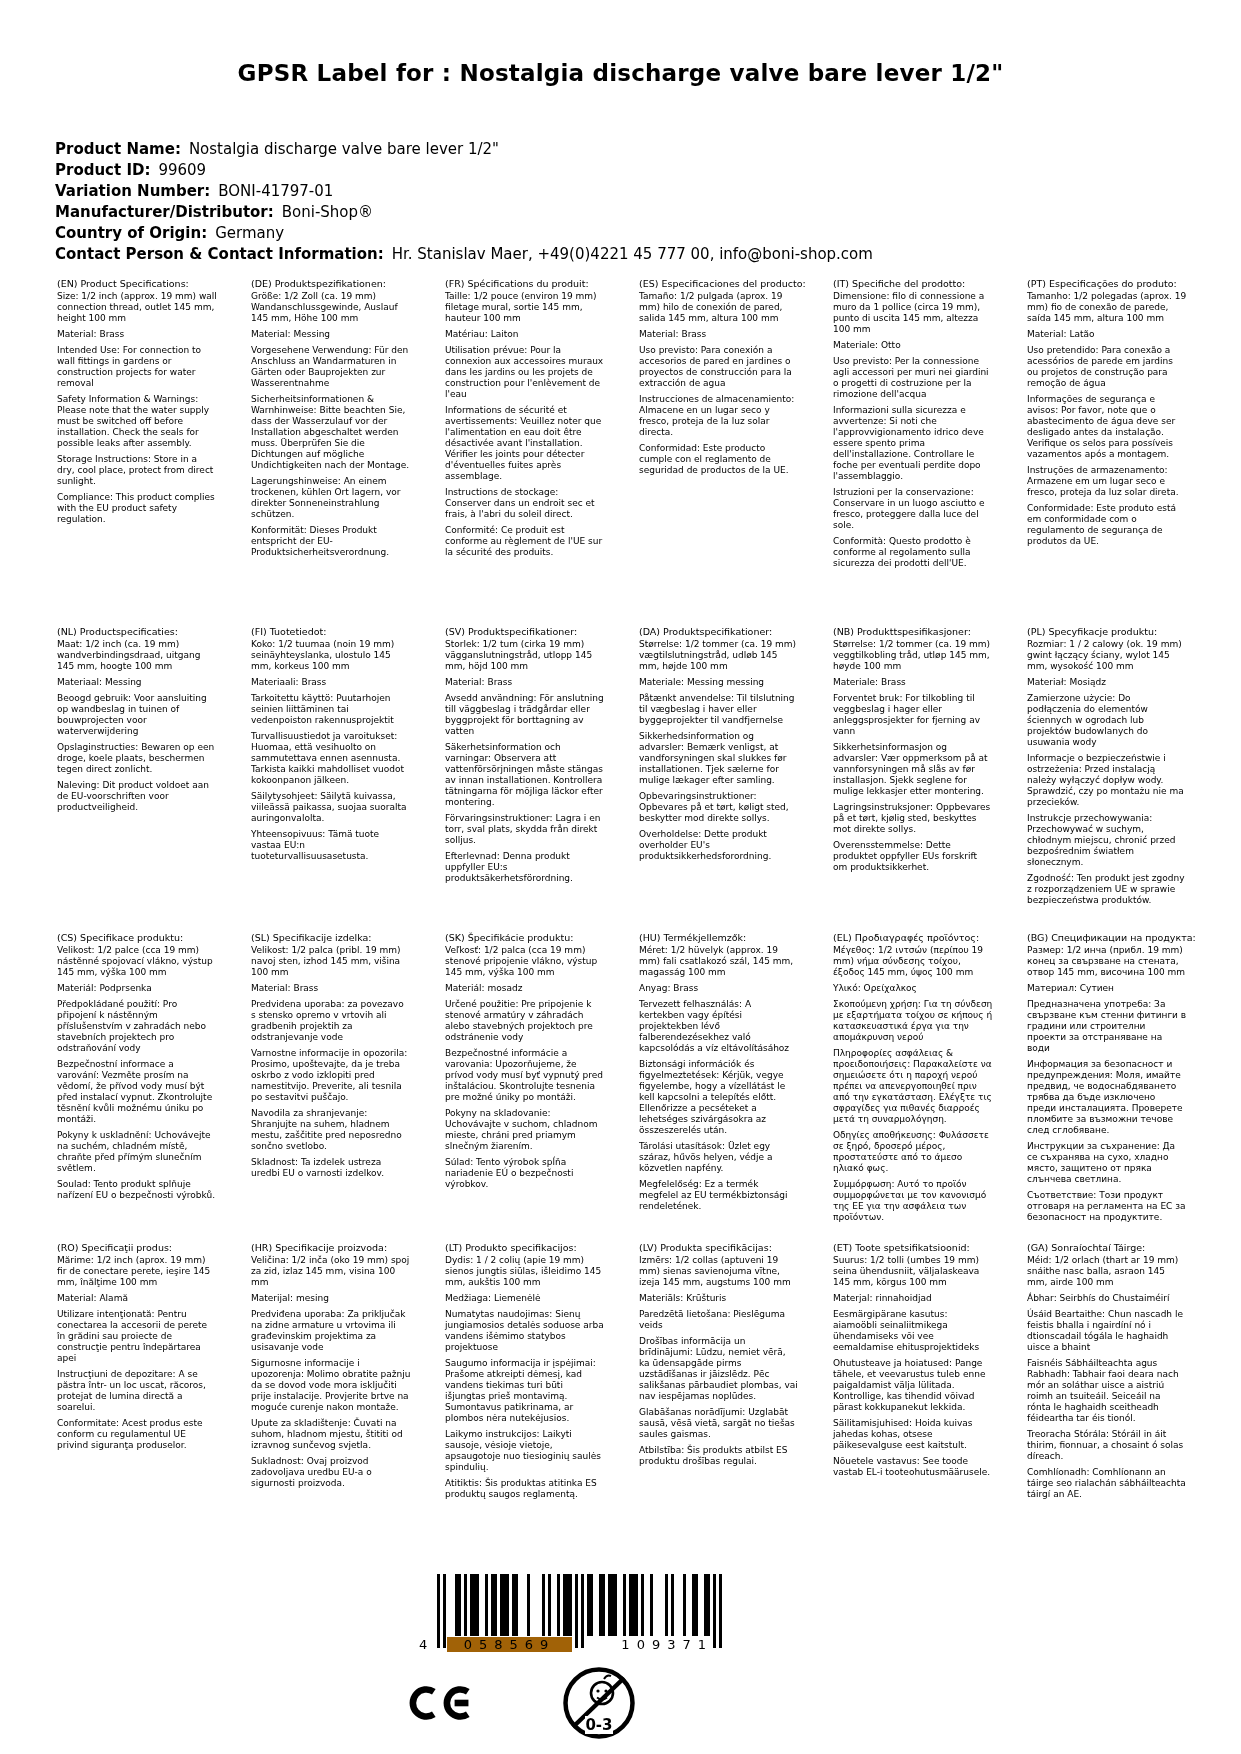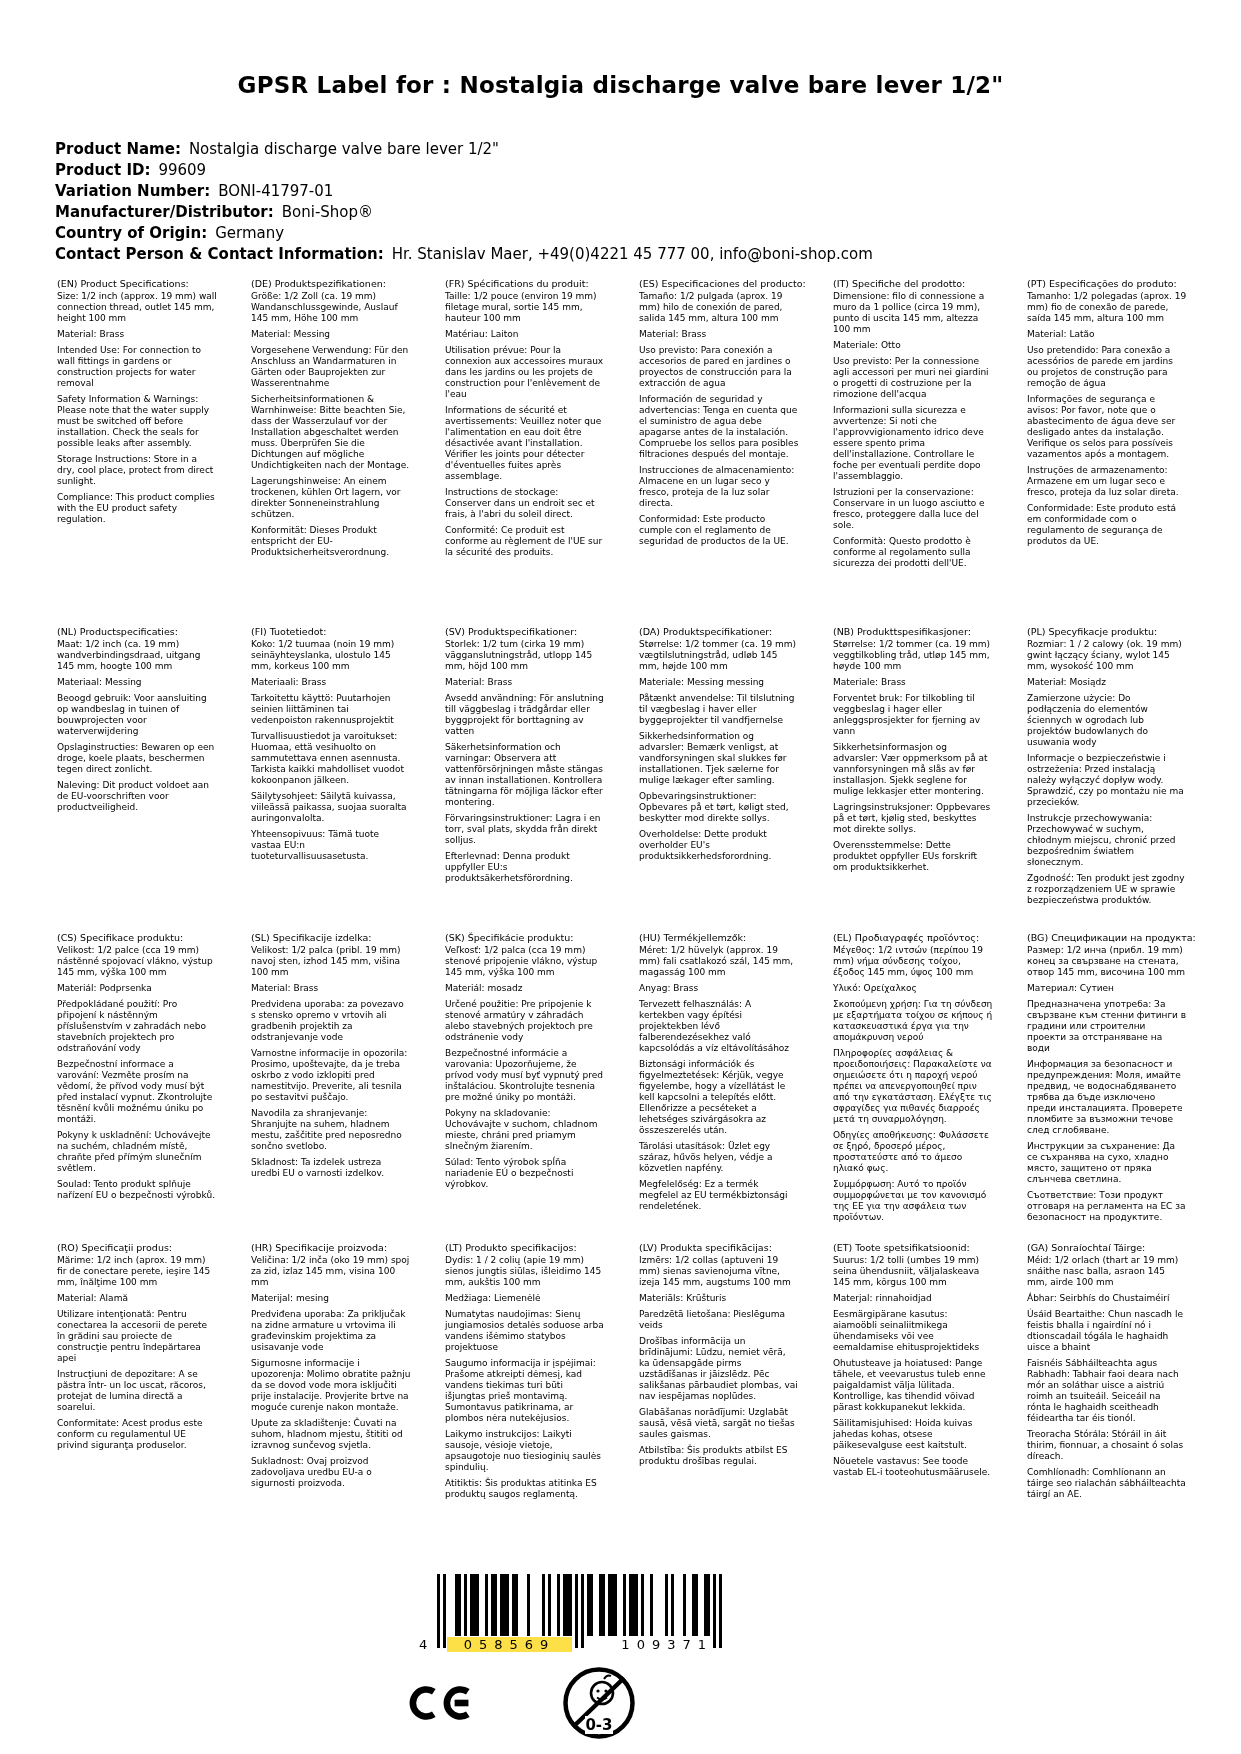--- a/index.html
+++ b/index.html
@@ -1,38 +1,38 @@
 <!DOCTYPE html>
 <html><head>
 <meta charset="utf-8">
 <style>
   * { margin:0; padding:0; box-sizing:border-box; }
   html,body { background:#fff; }
   body { font-family:"DejaVu Sans", sans-serif; color:#000; }
   .page { position:relative; width:1241px; height:1754px; background:#ffffff; overflow:hidden; margin:0 auto; }
 
   .title { position:absolute; top:60px; left:0; width:100%; text-align:center;
-           font-size:23px; font-weight:bold; letter-spacing:0.2px;margin-top:12px; }
+           font-size:23px; font-weight:bold; letter-spacing:0.2px; }
 
   .product-info { position:absolute; left:55px; top:139px; }
   .info-row { font-size:15px; line-height:21px; white-space:nowrap; }
   .info-label { font-weight:bold; margin-right:8px; }
 
   .spec-grid { position:absolute; left:57px; top:278px;
                display:grid; grid-template-columns:repeat(6,160px); column-gap:34px;
                grid-template-rows:348px 306px 310px auto; align-items:start; }
   .spec-block { font-size:9px; line-height:11px; }
   .spec-heading { font-weight:normal; font-size:9.5px; white-space:nowrap; margin-bottom:2px; }
   .spec-par { margin:0 0 5px 0; overflow-wrap:break-word; }
 
   .barcode { position:absolute; left:437px; top:1574px; width:285px; height:84px; }
   .barcode svg { display:block; }
   .bc-digits { position:absolute; top:62px; left:0; width:100%; height:18px; font-size:13px; }
   .bc-first  { position:absolute; left:-18px; top:1px; }
-  .bc-g1 { position:absolute; left:10px;  width:125px; text-align:center; letter-spacing:7px; top:1px; background:#fde047; }
+  .bc-g1 { position:absolute; left:10px;  width:125px; text-align:center; letter-spacing:7px; top:1px; background:#a16207; }
   .bc-g2 { position:absolute; left:151px; width:125px; text-align:right; letter-spacing:7px; top:1px; background:#fff; }
 
   .ce-mark  { position:absolute; left:408px; top:1674px; }
   .age-mark { position:absolute; left:560px; top:1664px; }
 </style>
 </head>
 <body>
 
 <div class="page">
 
@@ -73,21 +73,20 @@
         <p class="spec-par">Utilisation prévue: Pour la connexion aux accessoires muraux dans les jardins ou les projets de construction pour l'enlèvement de l'eau</p>
         <p class="spec-par">Informations de sécurité et avertissements: Veuillez noter que l'alimentation en eau doit être désactivée avant l'installation. Vérifier les joints pour détecter d'éventuelles fuites après assemblage.</p>
         <p class="spec-par">Instructions de stockage: Conserver dans un endroit sec et frais, à l'abri du soleil direct.</p>
         <p class="spec-par">Conformité: Ce produit est conforme au règlement de l'UE sur la sécurité des produits.</p>
       </div>
       <div class="spec-block">
         <div class="spec-heading">(ES) Especificaciones del producto:</div>
         <p class="spec-par">Tamaño: 1/2 pulgada (aprox. 19 mm) hilo de conexión de pared, salida 145 mm, altura 100 mm</p>
         <p class="spec-par">Material: Brass</p>
         <p class="spec-par">Uso previsto: Para conexión a accesorios de pared en jardines o proyectos de construcción para la extracción de agua</p>
-        <p class="spec-par">Información de seguridad y advertencias: Tenga en cuenta que el suministro de agua debe apagarse antes de la instalación. Compruebe los sellos para posibles filtraciones después del montaje.</p>
         <p class="spec-par">Instrucciones de almacenamiento: Almacene en un lugar seco y fresco, proteja de la luz solar directa.</p>
         <p class="spec-par">Conformidad: Este producto cumple con el reglamento de seguridad de productos de la UE.</p>
       </div>
       <div class="spec-block">
         <div class="spec-heading">(IT) Specifiche del prodotto:</div>
         <p class="spec-par">Dimensione: filo di connessione a muro da 1 pollice (circa 19 mm), punto di uscita 145 mm, altezza 100 mm</p>
         <p class="spec-par">Materiale: Otto</p>
         <p class="spec-par">Uso previsto: Per la connessione agli accessori per muri nei giardini o progetti di costruzione per la rimozione dell'acqua</p>
         <p class="spec-par">Informazioni sulla sicurezza e avvertenze: Si noti che l'approvvigionamento idrico deve essere spento prima dell'installazione. Controllare le foche per eventuali perdite dopo l'assemblaggio.</p>
         <p class="spec-par">Istruzioni per la conservazione: Conservare in un luogo asciutto e fresco, proteggere dalla luce del sole.</p>

